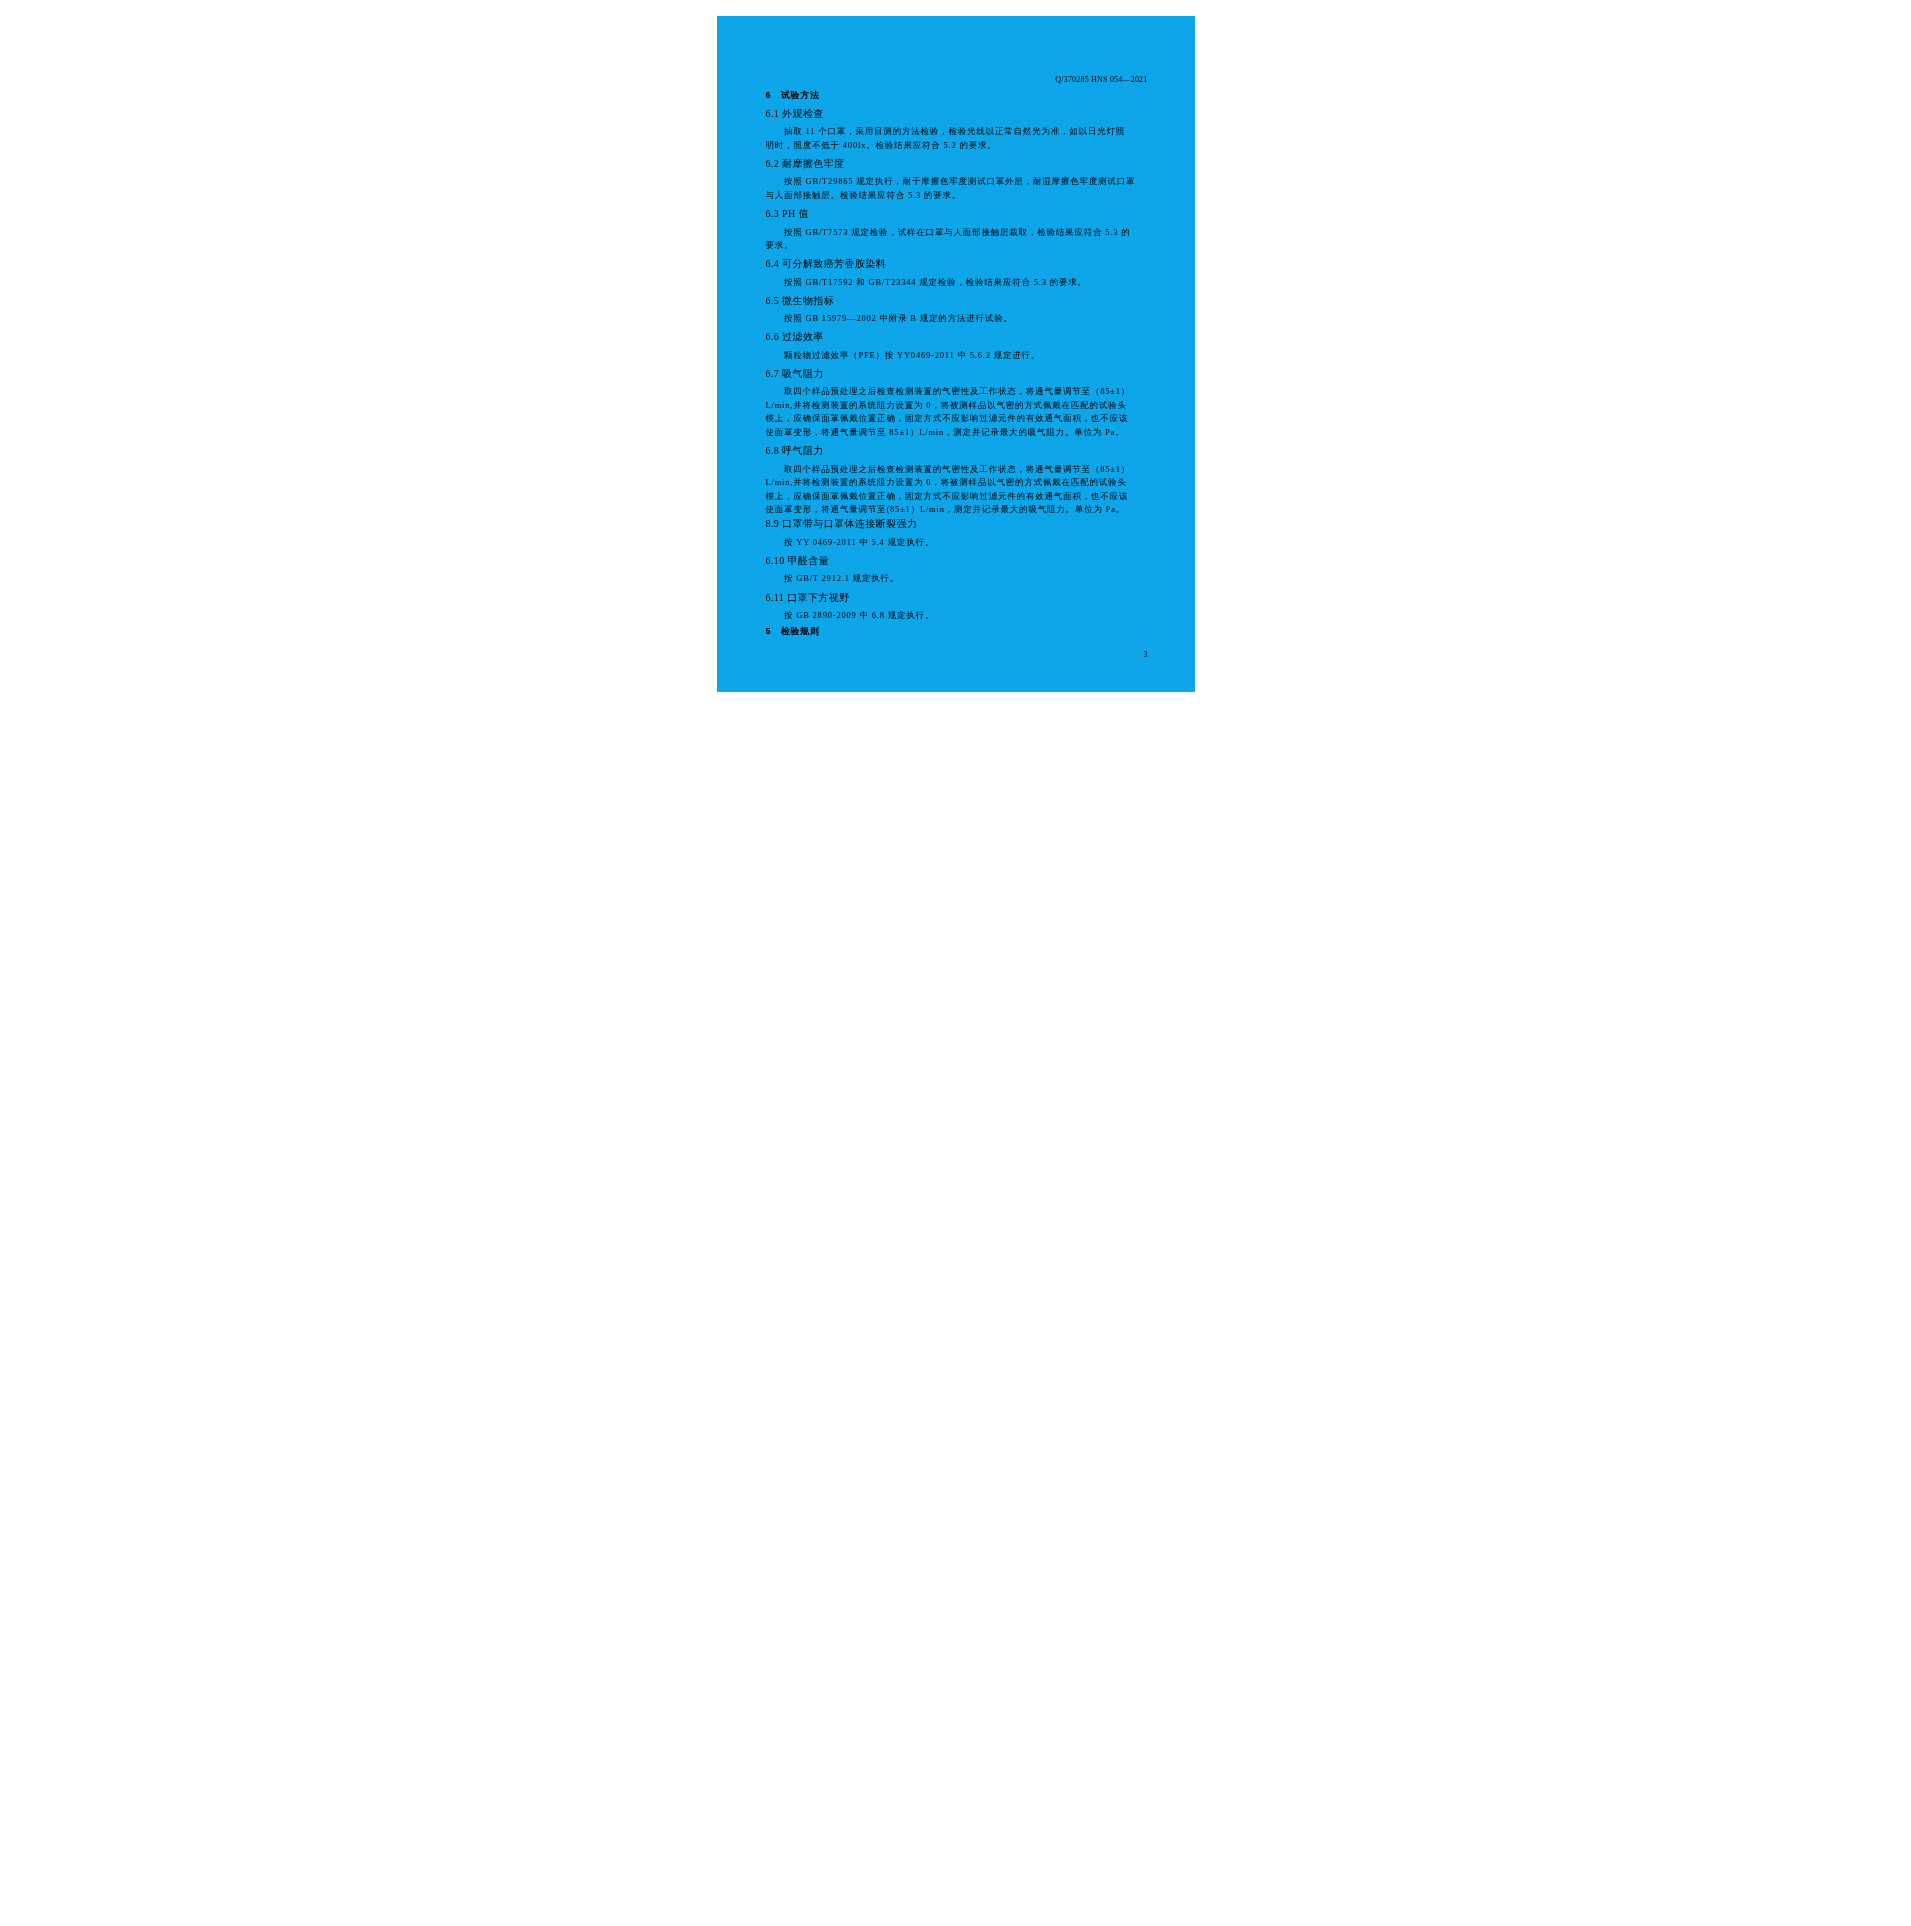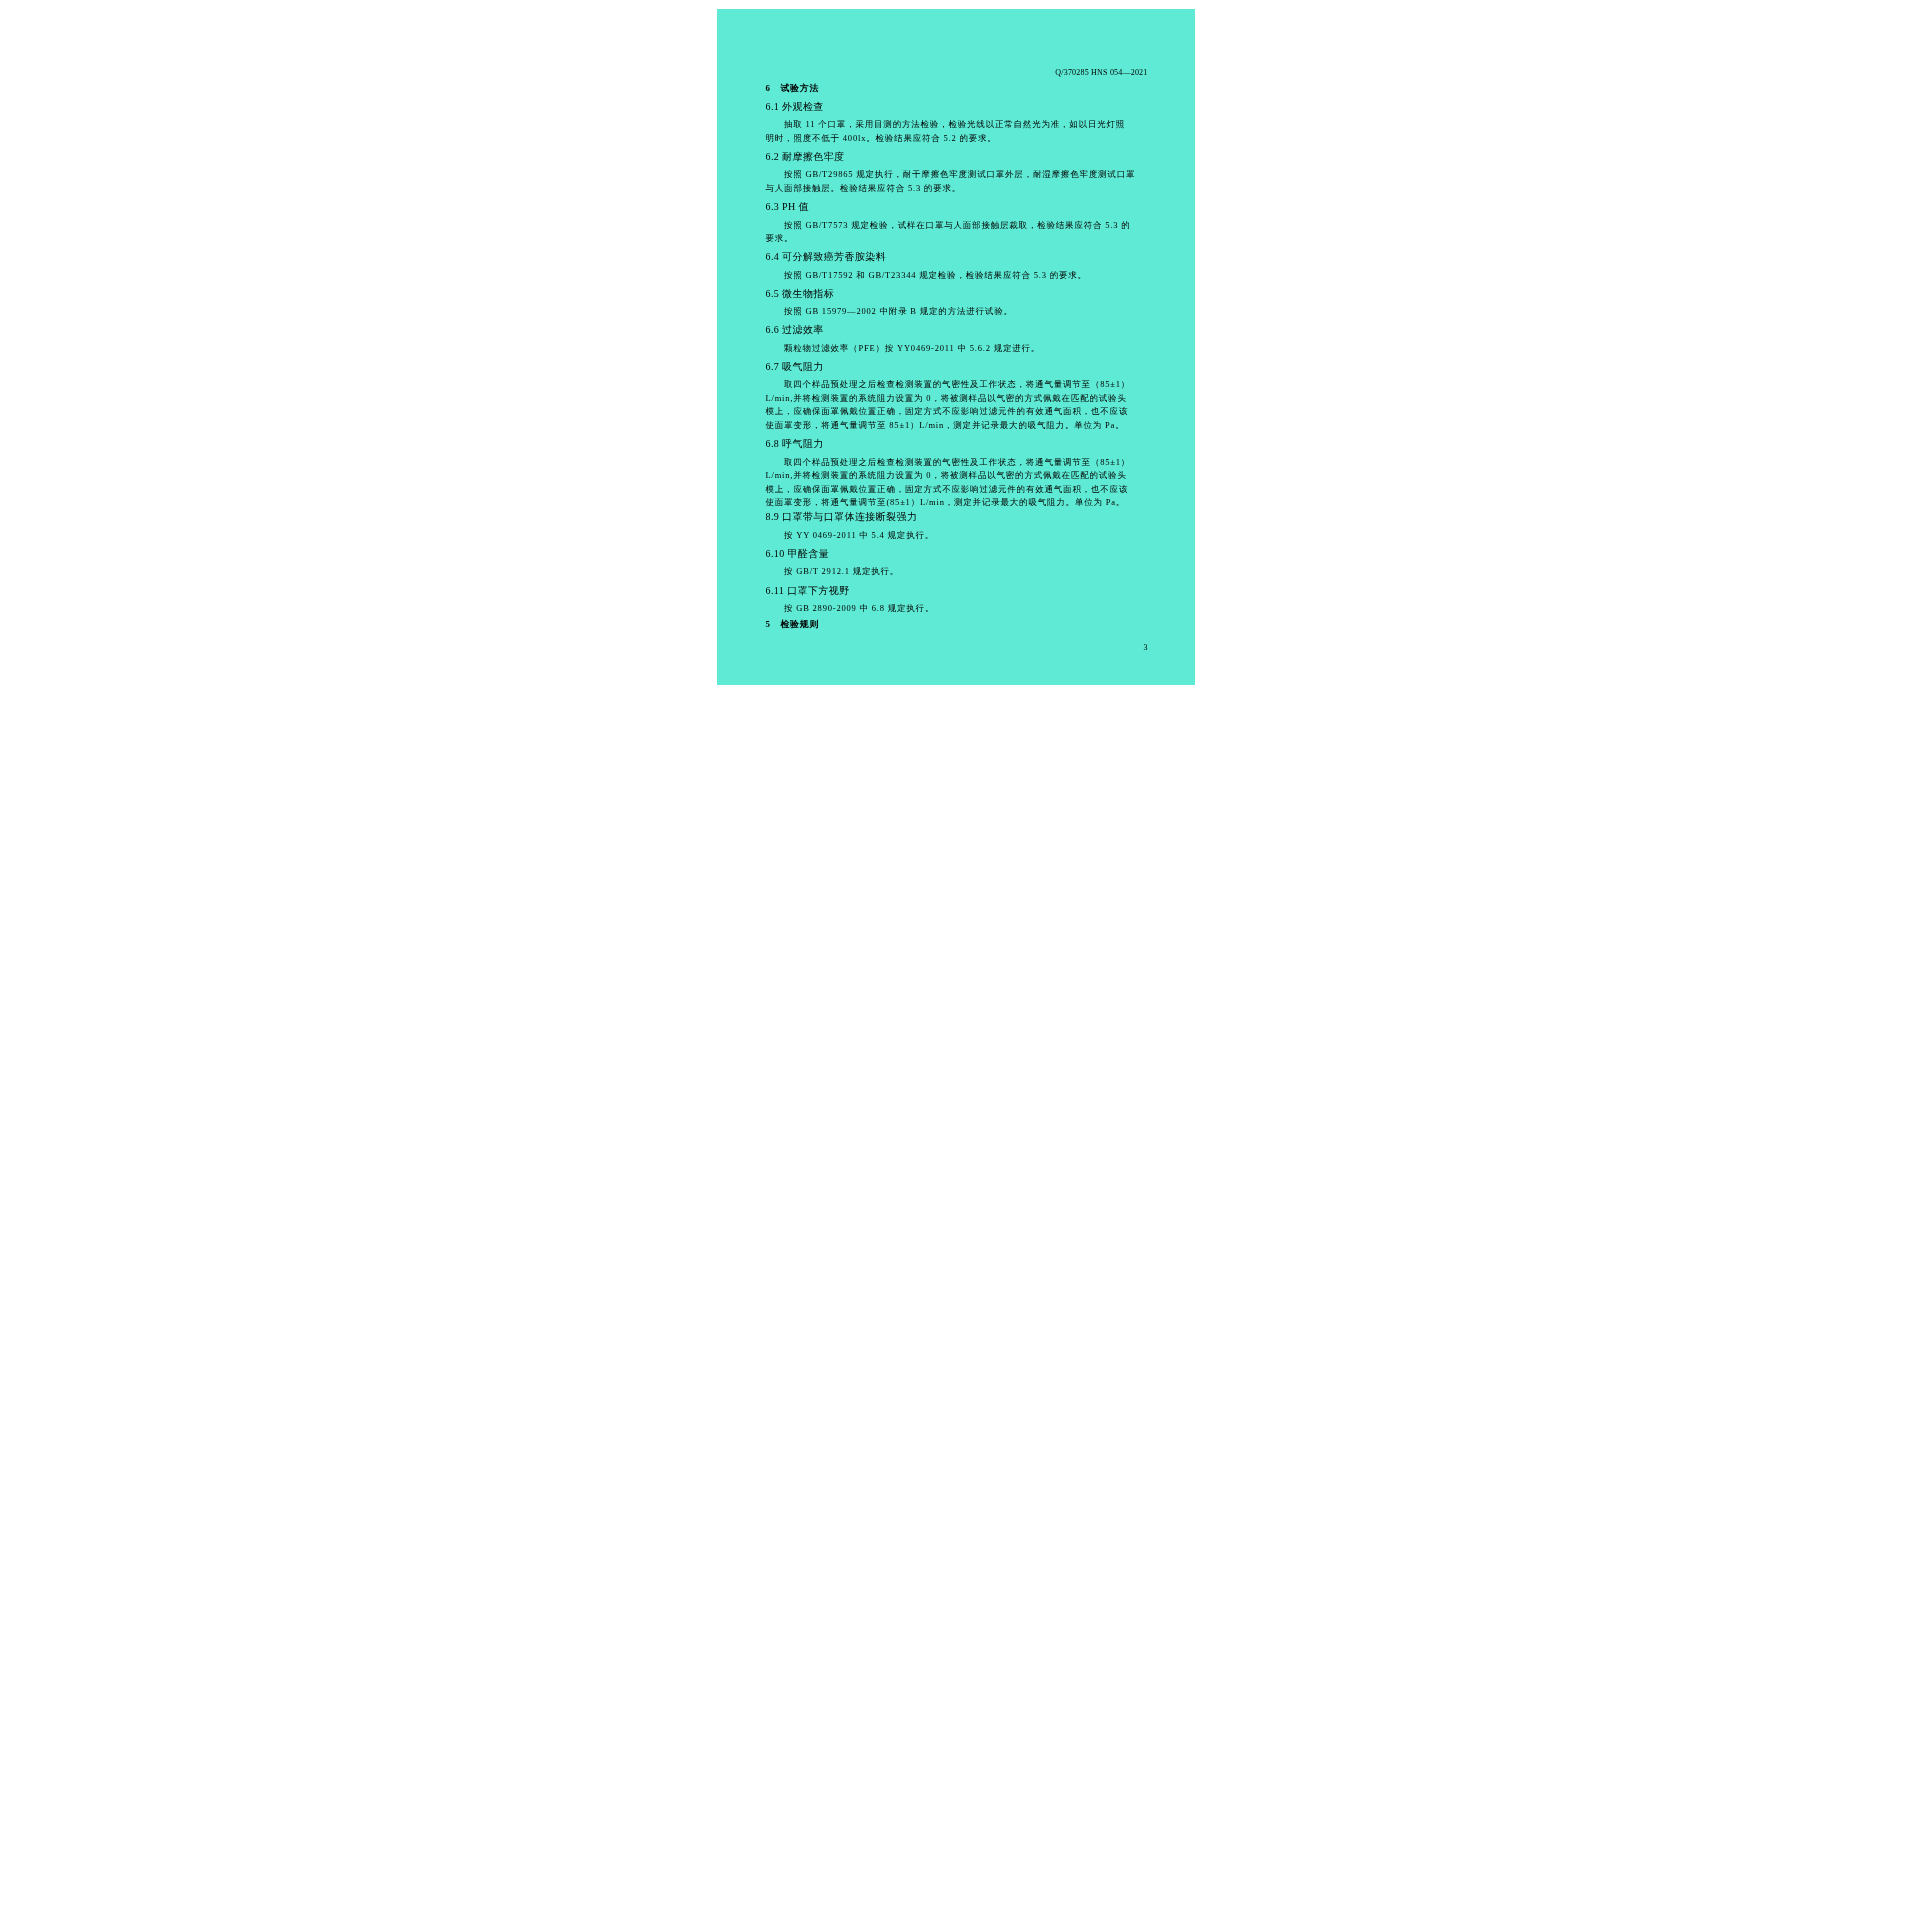--- a/index.html
+++ b/index.html
@@ -4,42 +4,42 @@
 <style>
   html, body {
     margin: 0;
     padding: 0;
     background: #ffffff;
   }
   .page {
     position: relative;
     width: 478px;
     height: 676px;
-    margin: 9px auto;
-    background: #5eead4;
+    margin: 16px auto;
+    background: #0ea5e9;
     color: #000000;
     font-family: "Liberation Serif", "DejaVu Serif", serif;
     overflow: hidden;
   }
   .content {
     position: absolute;
     left: 49px;
     right: 47px;
     top: 57px;
   }
   .doc-header {
     text-align: right;
     font-size: 8px;
     line-height: 13.5px;
     letter-spacing: 0.2px;
     white-space: pre;
   }
   .h1 {
     margin-top: 2.3px;
-    font-family: Liberation Serif, serif;
+    font-family: Liberation Sans, sans-serif;
     font-weight: bold;
     font-size: 8.9px;
     line-height: 13.5px;
     letter-spacing: 0.8px;
     white-space: pre;
   }
   .h2 {
     margin-top: 4.6px;
     font-size: 10px;
     line-height: 13.5px;

